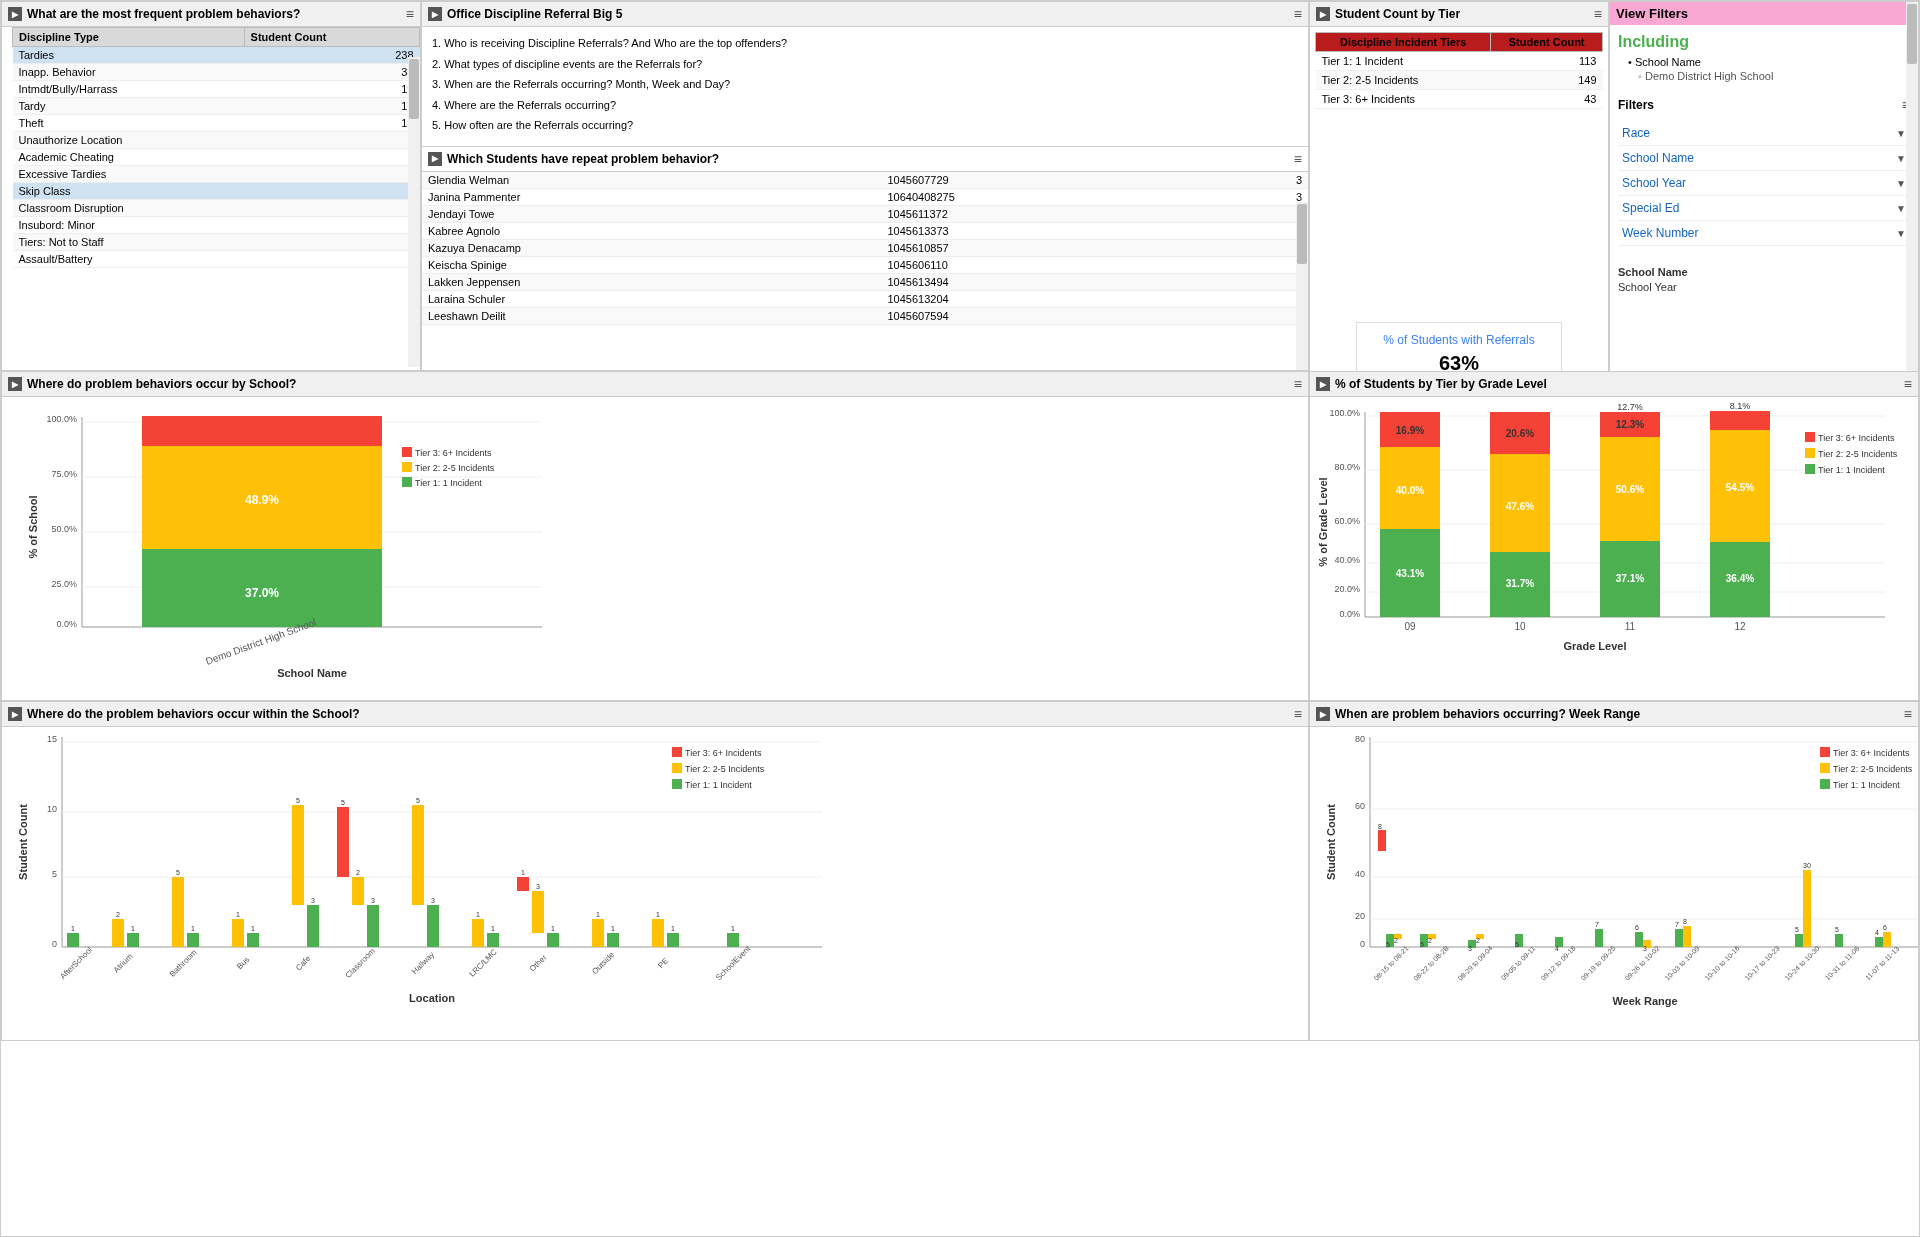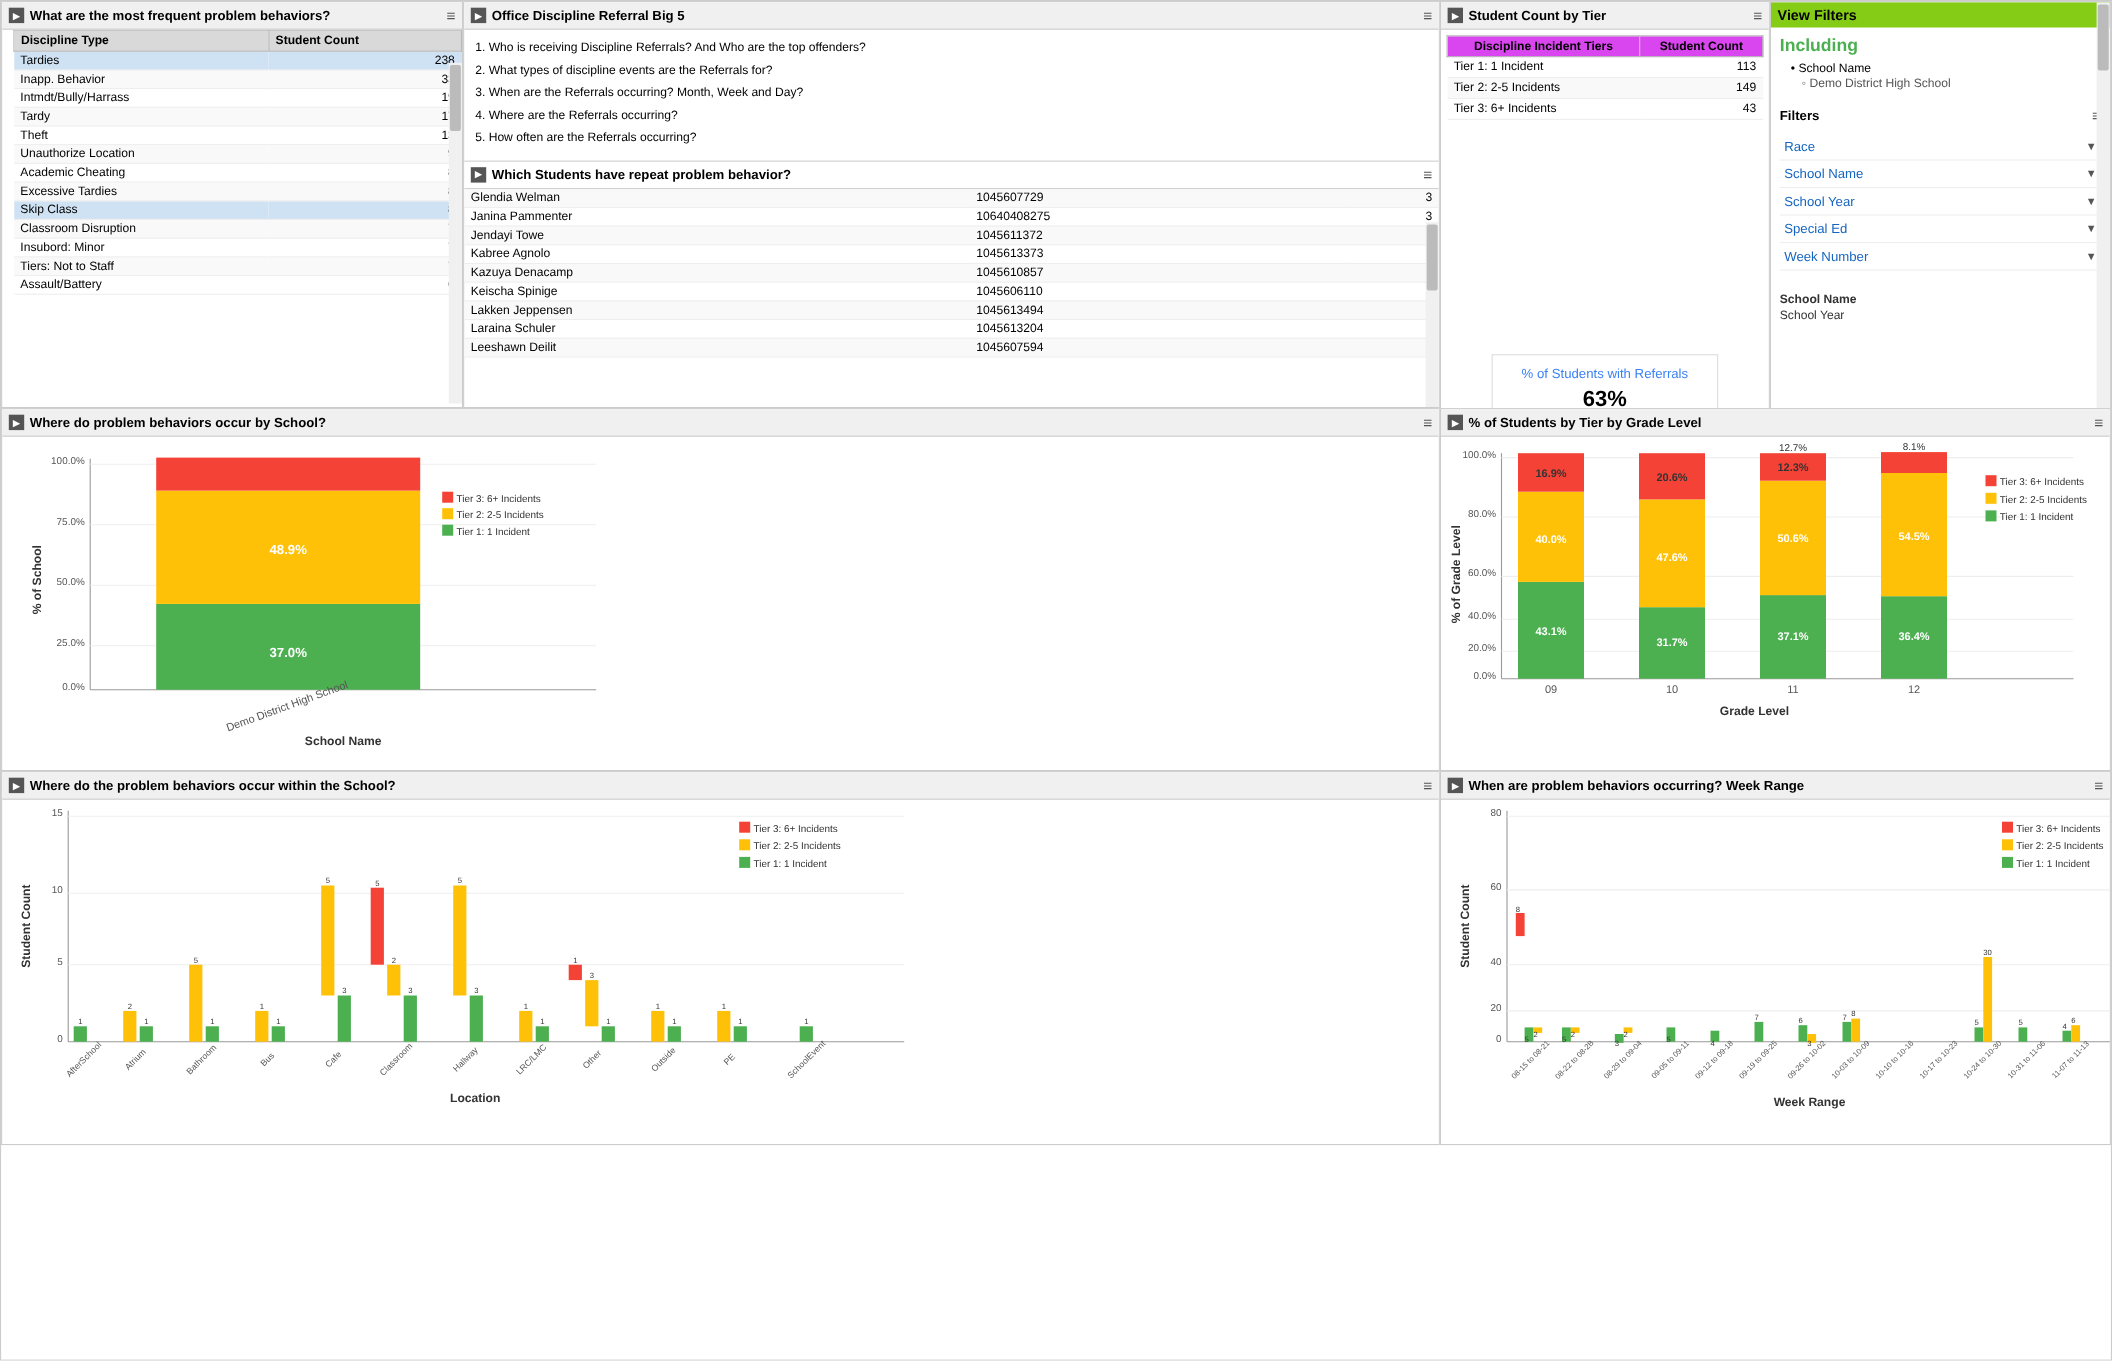--- a/index.html
+++ b/index.html
@@ -100,21 +100,21 @@
     }
     .repeat-table tr:nth-child(odd) { background: #f9f9f9; }
 
     
     .tier-table {
       width: 100%;
       border-collapse: collapse;
       font-size: 11px;
     }
     .tier-table th {
-      background: #d946ef;
+      background: #b91c1c;
       padding: 3px 6px;
       border: 1px solid #bbb;
     }
     .tier-table td {
       padding: 3px 6px;
       border-bottom: 1px solid #eee;
     }
     .tier-table tr:first-child td { background: #fff; }
     .tier-table tr:nth-child(2) td { background: #f9f9f9; }
 
@@ -375,21 +375,21 @@
         <div class="stat-value">63%</div>
       </div>
       <div class="stat-item">
         <div class="stat-label">% of Students with Suspensions</div>
         <div class="stat-value">1.5%</div>
       </div>
     </div>
   </div>
 
   <div class="panel" style="grid-column:4; grid-row:1/3;">
-    <div class="panel-header" style="background:#84cc16; border-bottom:none;">
+    <div class="panel-header" style="background:#f9a8d4; border-bottom:none;">
       <span style="font-weight:bold; font-size:13px;">View Filters</span>
     </div>
     <div class="view-filters">
       <div class="including-label">Including</div>
       <div class="filter-item">
         • <span>School Name</span>
       </div>
       <div class="filter-sub-item">
         ◦ <span>Demo District High School</span>
       </div>

